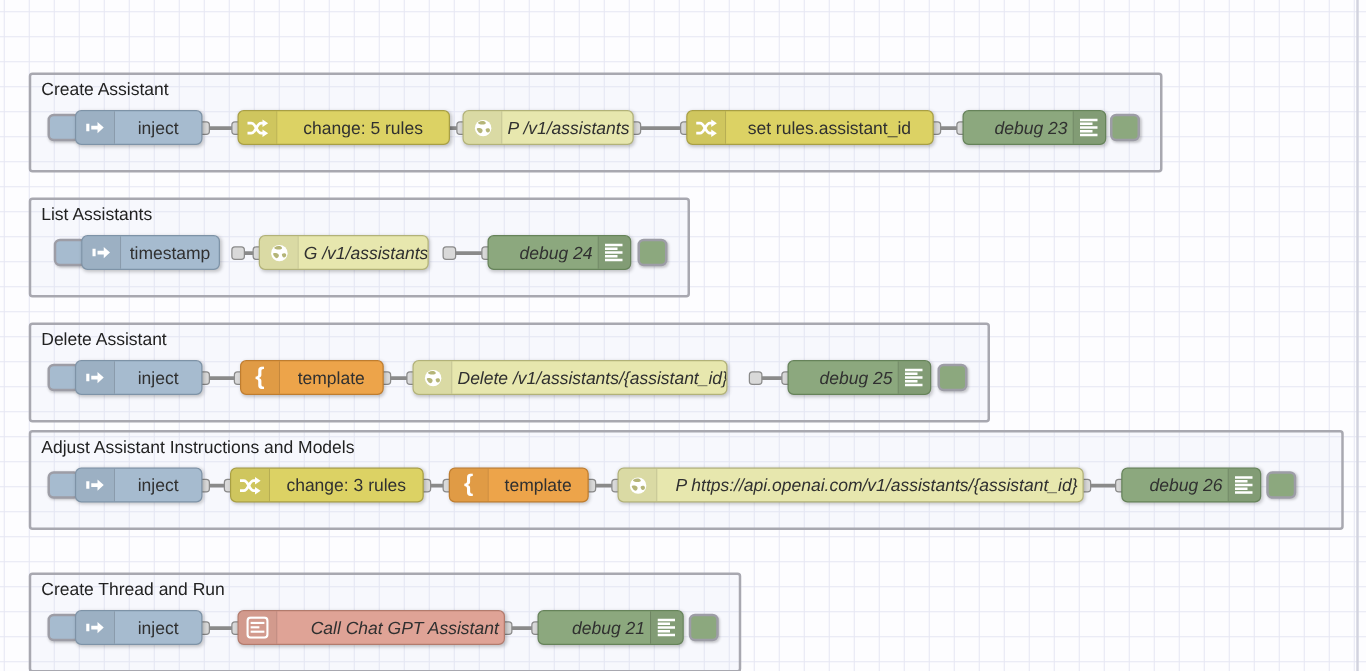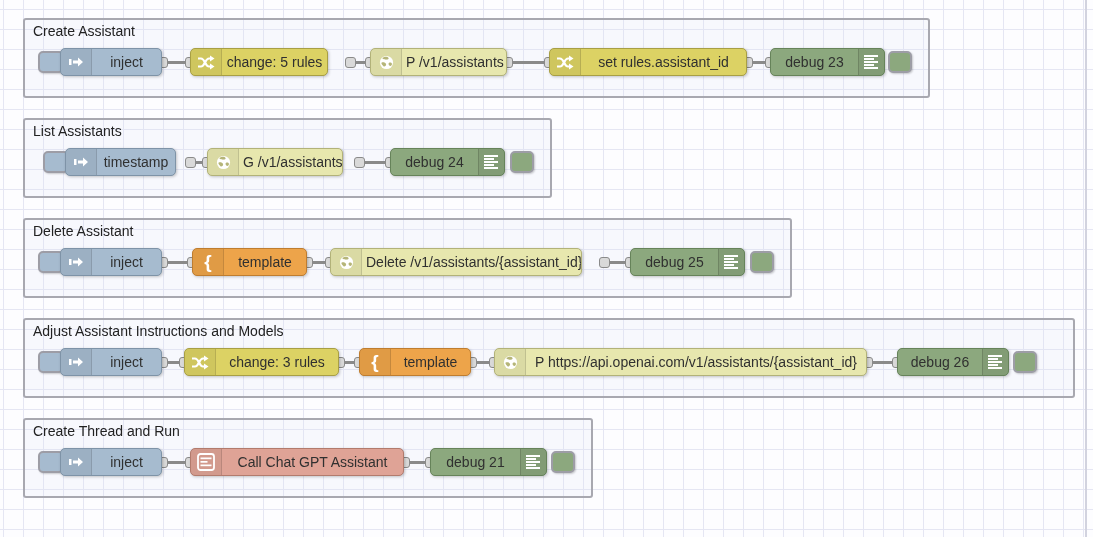--- a/index.html
+++ b/index.html
@@ -9,35 +9,35 @@
     background-color:#fdfdff;
     background-image:
       linear-gradient(to right, #e5e6f3 1px, transparent 1px),
       linear-gradient(to bottom, #e5e6f3 1px, transparent 1px);
     background-size:20px 20px;
     background-position:3px 9px;
   }
   .edge-line{position:absolute;top:0;height:537px;width:2px;left:1085px;background:#d2d3df;}
   .group{
     position:absolute;border:2px solid #a8a8b0;border-radius:3px;
-    background:rgba(222,228,243,0.18);box-sizing:border-box;
+    background:rgba(222,228,243,0.18);box-sizing:border-box;margin-top:40px;
   }
   .group-title{
     position:absolute;left:8px;top:3px;font-size:14px;color:#222;white-space:nowrap;
   }
   .node{
     position:absolute;top:28px;height:28px;border-radius:5px;
     display:flex;align-items:stretch;box-sizing:border-box;
     border:1px solid;box-shadow:1px 1px 3px rgba(0,0,0,0.22);z-index:3;
   }
   .node .label{
     flex:1;align-self:center;text-align:center;font-size:14px;color:#303030;
     white-space:nowrap;overflow:hidden;padding:0 4px;
   }
-  .italic .label{}
+  .italic .label{font-style:italic;text-align:right;}
   .icon-strip{
     width:30px;flex:0 0 30px;display:flex;align-items:center;justify-content:center;
     background:rgba(0,0,0,0.055);border-right:1px solid rgba(0,0,0,0.12);
     border-radius:4px 0 0 4px;
   }
   .icon-strip-right{
     width:25px;flex:0 0 25px;display:flex;align-items:center;justify-content:center;
     background:rgba(0,0,0,0.07);border-left:1px solid rgba(0,0,0,0.15);
     border-radius:0 4px 4px 0;
   }
@@ -88,21 +88,21 @@
     <div class="node n-inject" style="left:35px;width:102px">
       <span class="icon-strip">
         <svg width="16" height="16" viewBox="0 0 16 16">
             <path fill="#fff" d="M1 5h2.5v6H1z"></path>
             <path fill="#fff" d="M5 6.5h5V3.5l5 4.5-5 4.5v-3H5z"></path>
           </svg>
       </span>
       <span class="label">inject</span>
     </div>
 
-    <div class="node n-change" style="left:165px;width:138px">
+    <div class="node n-change" style="left:165px;width:170px">
       <span class="icon-strip">
         <svg width="18" height="15" viewBox="0 0 18 15">
             <g stroke="#fff" stroke-width="2.2" fill="none">
               <path d="M1 3.5h3c4 0 4 8 8 8h2"></path>
               <path d="M1 11.5h3c4 0 4-8 8-8h2"></path>
             </g>
             <path fill="#fff" d="M13 0.5l4.5 3-4.5 3z"></path>
             <path fill="#fff" d="M13 8.5l4.5 3-4.5 3z"></path>
           </svg>
       </span>
@@ -257,21 +257,21 @@
               <rect x="0" y="7" width="14" height="2"></rect>
               <rect x="0" y="10" width="10" height="2"></rect>
               <rect x="0" y="13" width="14" height="2"></rect>
             </g>
           </svg>
       </span>
     </div>
     <div class="side-btn btn-debug" style="left:725px"></div>
   </div>
 
-  <div class="group" style="left:23px;top:318px;width:1052px;height:80px">
+  <div class="group" style="left:23px;top:304px;width:1052px;height:80px">
     <div class="group-title">Adjust Assistant Instructions and Models</div>
 
     <div class="side-btn btn-inject" style="left:13px"></div>
 
     <div class="wire" style="left:137px;width:22px"></div>
     <div class="wire" style="left:314px;width:20px"></div>
     <div class="wire" style="left:446px;width:23px"></div>
     <div class="wire" style="left:842px;width:30px"></div>
     <div class="port" style="left:131.5px"></div>
     <div class="port" style="left:153.5px"></div>

